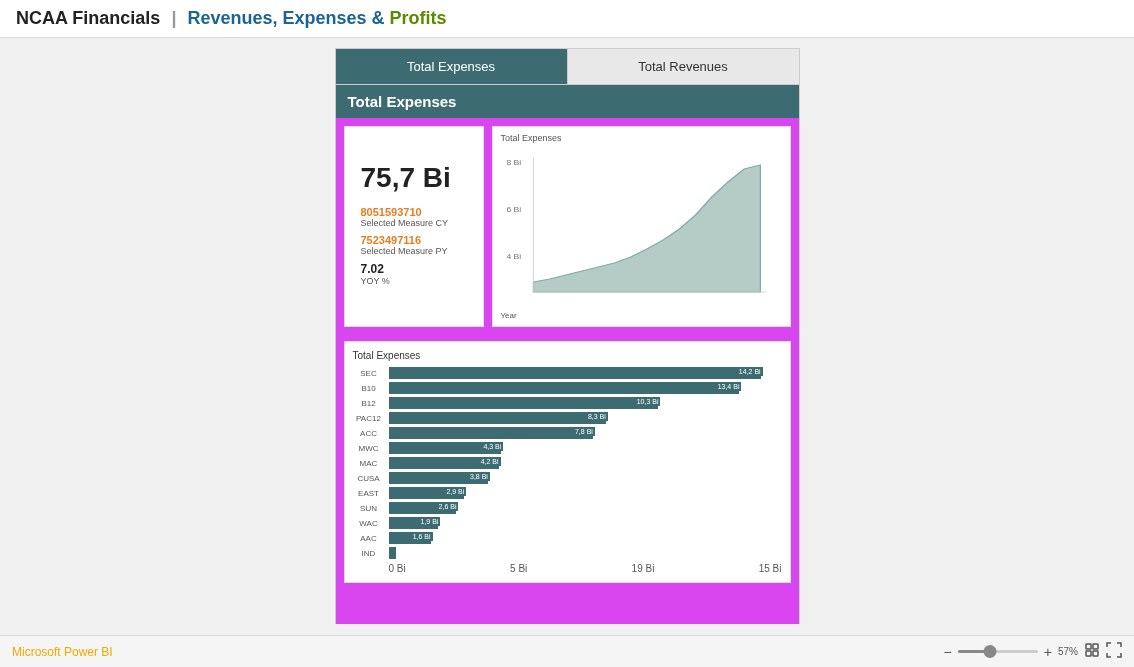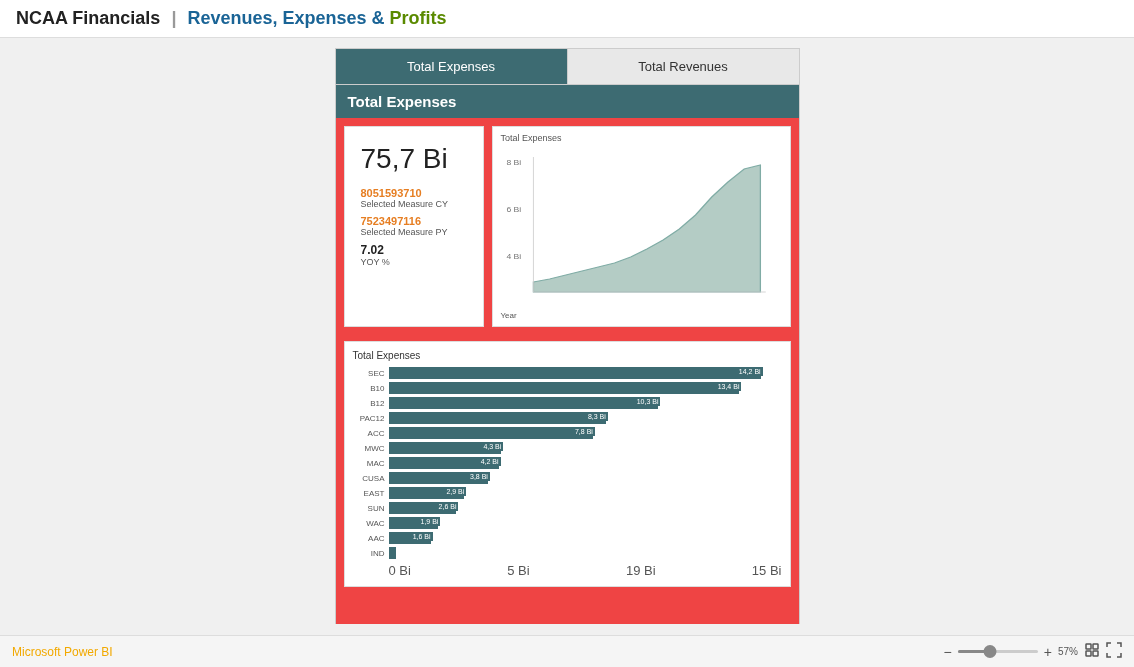--- a/index.html
+++ b/index.html
@@ -39,21 +39,21 @@
       flex: 1;
       display: flex;
       justify-content: center;
       align-items: flex-start;
       padding: 10px 20px;
       background: #f0f0f0;
       overflow: hidden;
     }
 
     .dashboard {
-      background: #ef4444;
+      background: #d946ef;
       border: 1px solid #ccc;
       width: 465px;
       min-height: 590px;
     }
 
     .tab-bar {
       display: flex;
       border-bottom: 1px solid #ccc;
     }
 
@@ -94,23 +94,24 @@
     .big-number-panel {
       background: #fff;
       border: 1px solid #ddd;
       padding: 16px;
       width: 140px;
       flex-shrink: 0;
     }
 
     .big-number {
       font-size: 28px;
-      font-weight: 400;
+      font-weight: 700;
       color: #222;
       margin-bottom: 12px;
+      margin-top: 19px;
     }
 
     .metric-block {
       margin-bottom: 6px;
     }
 
     .metric-value {
       font-size: 11px;
       color: #e67e22;
       font-weight: 600;
@@ -175,21 +176,21 @@
     .bar-row {
       display: flex;
       align-items: center;
       margin-bottom: 3px;
     }
 
     .bar-label {
       font-size: 8px;
       color: #555;
       width: 32px;
-      text-align: right;
+      text-align: center;
       margin-right: 4px;
       flex-shrink: 0;
     }
 
     .bar-container {
       flex: 1;
       height: 12px;
       position: relative;
     }
 
@@ -210,21 +211,21 @@
     }
 
     .x-axis-labels {
       display: flex;
       justify-content: space-between;
       margin-top: 4px;
       padding-left: 36px;
     }
 
     .x-axis-label {
-      font-size: 13px;
+      font-size: 10px;
       color: #555;
     }
 
     .bottom-bar {
       background: #f5f5f5;
       border-top: 1px solid #ddd;
       padding: 6px 12px;
       display: flex;
       align-items: center;
       justify-content: space-between;

